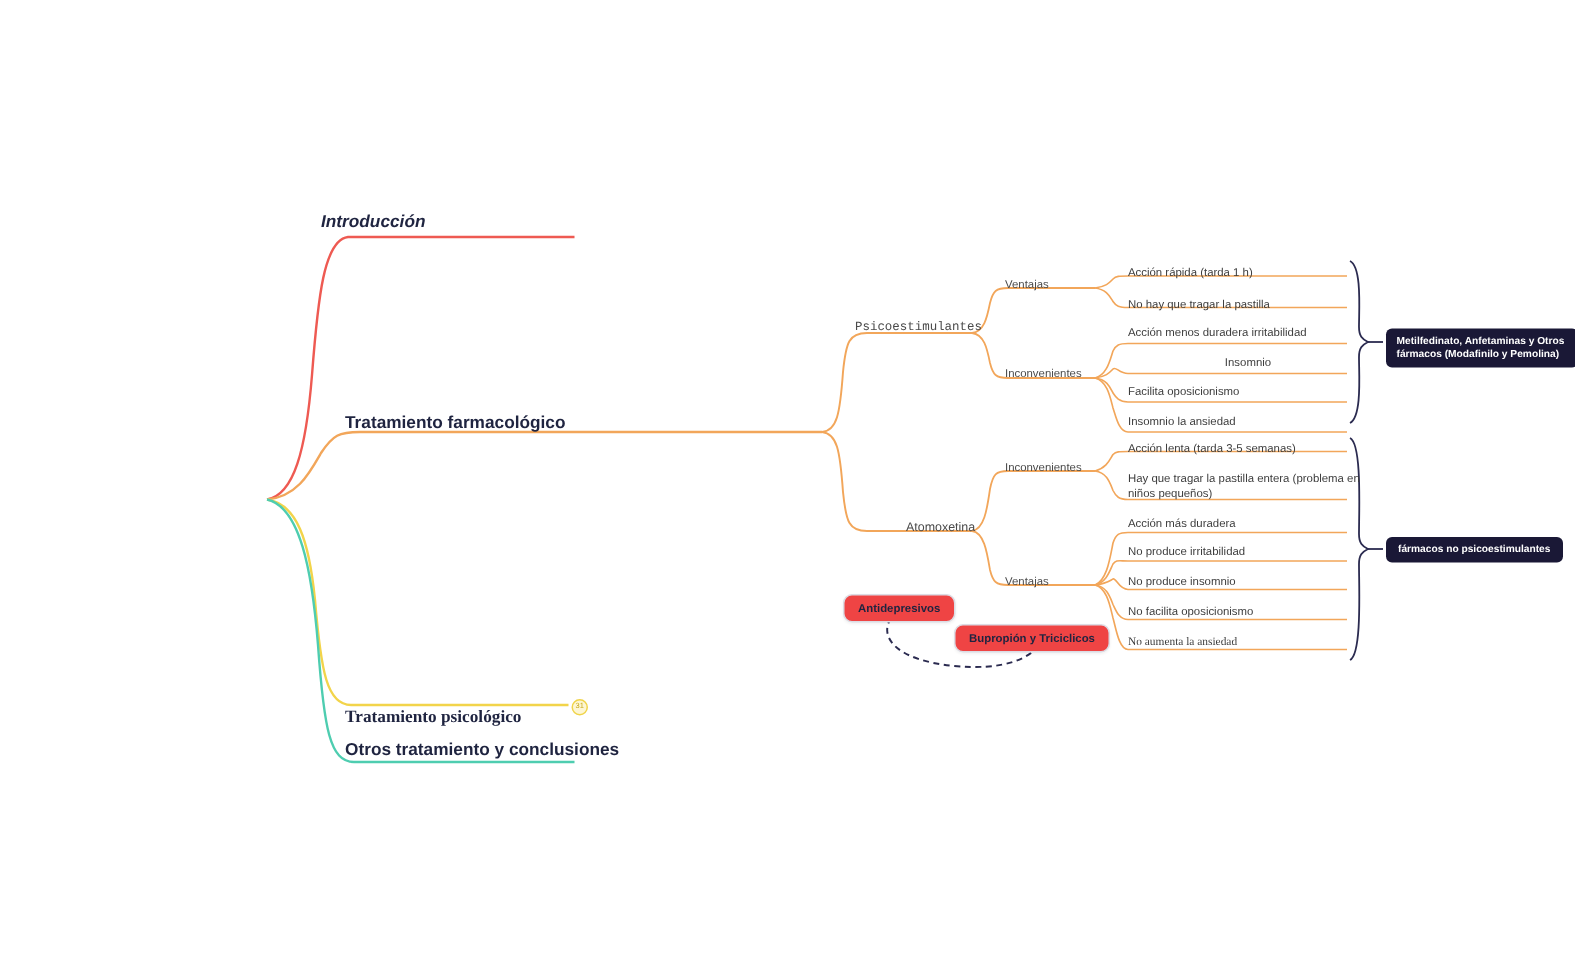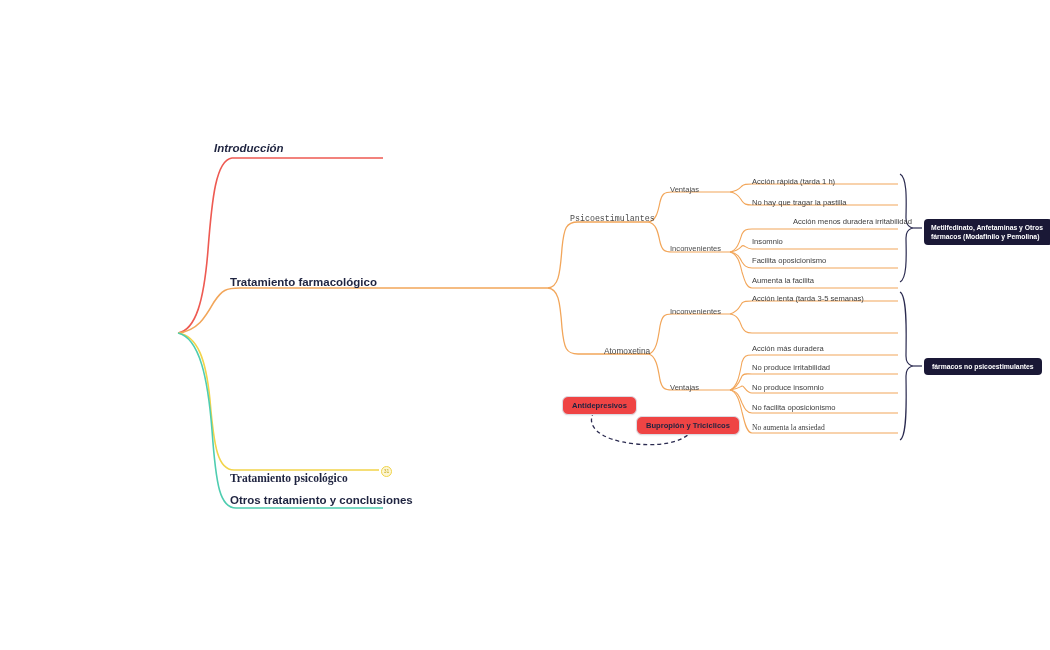--- a/index.html
+++ b/index.html
@@ -174,33 +174,34 @@
 
 
   <div class="node lvl2" style="left:570px; top:214px;font-family:Liberation Mono, monospace;">Psicoestimulantes</div>
 
   <div class="node lvl3" style="left:670px; top:185px;">Ventajas</div>
   <div class="node lvl3" style="left:670px; top:244px;">Inconvenientes</div>
 
   <div class="node leaf" style="left:752px; top:177px;">Acción rápida (tarda 1 h)</div>
   <div class="node leaf" style="left:752px; top:198px;">No hay que tragar la pastilla</div>
 
-  <div class="node leaf" style="left:752px; top:217px;text-align:right;">Acción menos duradera irritabilidad</div>
-  <div class="node leaf" style="left:752px; top:237px;">Insomnio</div>
+  <div class="node leaf" style="left:752px; top:217px;">Acción menos duradera irritabilidad</div>
+  <div class="node leaf" style="left:752px; top:237px;text-align:center;">Insomnio</div>
   <div class="node leaf" style="left:752px; top:256px;">Facilita oposicionismo</div>
-  <div class="node leaf" style="left:752px; top:276px;">Aumenta la facilita</div>
+  <div class="node leaf" style="left:752px; top:276px;">Insomnio la ansiedad</div>
 
   <div class="node badge-dark wide" style="left:924px; top:219px;">Metilfedinato, Anfetaminas y Otros fármacos (Modafinilo y Pemolina)</div>
 
   <div class="node lvl2" style="left:572px; top:346px;margin-left:32px;">Atomoxetina</div>
 
   <div class="node lvl3" style="left:670px; top:307px;">Inconvenientes</div>
   <div class="node lvl3" style="left:670px; top:383px;">Ventajas</div>
 
   <div class="node leaf" style="left:752px; top:294px;">Acción lenta (tarda 3-5 semanas)</div>
+  <div class="node leaf" style="left:752px; top:314px;">Hay que tragar la pastilla entera (problema en niños pequeños)</div>
 
   <div class="node leaf" style="left:752px; top:344px;">Acción más duradera</div>
   <div class="node leaf" style="left:752px; top:363px;">No produce irritabilidad</div>
   <div class="node leaf" style="left:752px; top:383px;">No produce insomnio</div>
   <div class="node leaf" style="left:752px; top:403px;">No facilita oposicionismo</div>
   <div class="node leaf" style="left:752px; top:423px;font-family:Liberation Serif, serif;">No aumenta la ansiedad</div>
 
   <div class="node badge-dark narrow" style="left:924px; top:358px;">fármacos no psicoestimulantes</div>
 
   <div class="node chip" style="left:562px; top:396px;">Antidepresivos</div>

